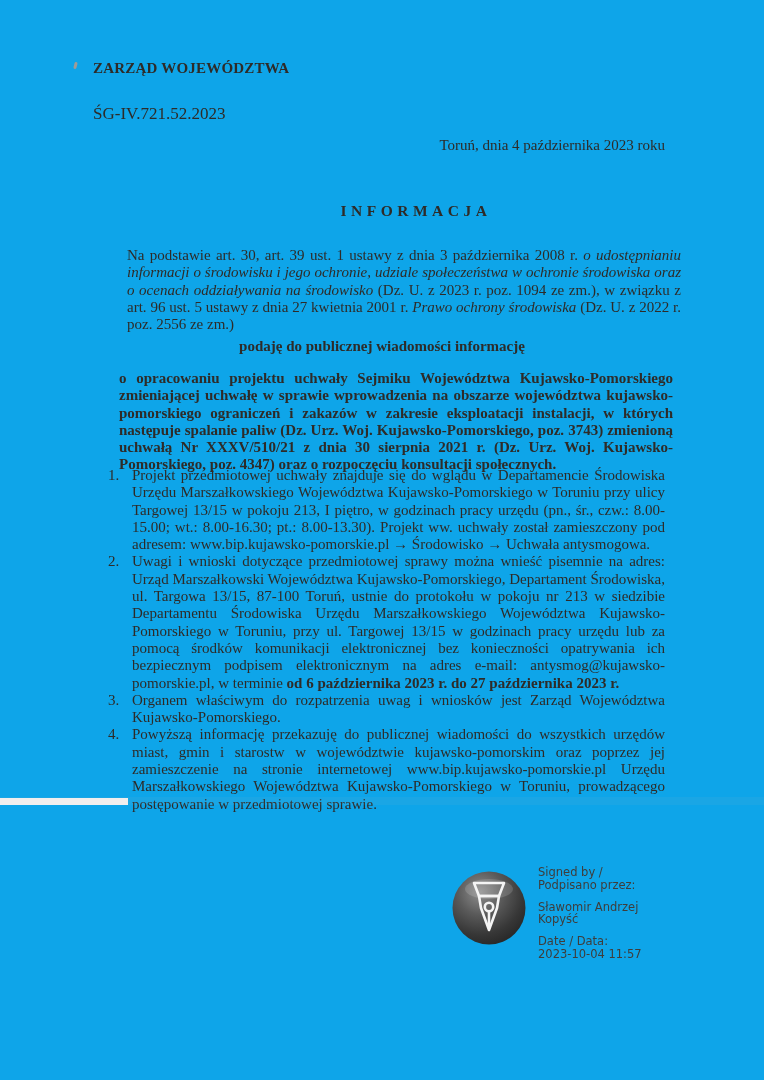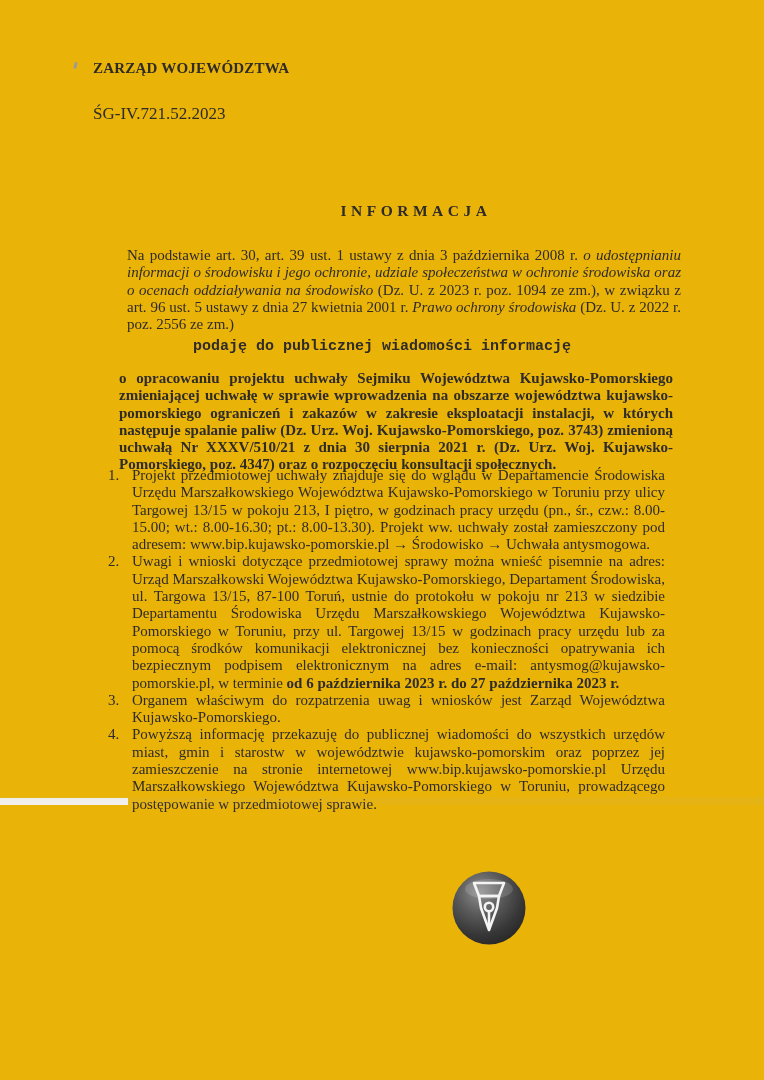--- a/index.html
+++ b/index.html
@@ -1,26 +1,26 @@
 <!DOCTYPE html>
 <html lang="pl"><head>
 <meta charset="utf-8">
 <style>
   html,body{margin:0;padding:0;background:#ffffff;}
   .page{
-    position:relative;width:764px;height:1080px;background:#eab308;
+    position:relative;width:764px;height:1080px;background:#0ea5e9;
     font-family:"Liberation Serif", serif;color:#2e2b28;overflow:hidden;
   }
   .sender{position:absolute;left:93px;top:60px;font-weight:bold;font-size:15px;line-height:17.5px;letter-spacing:0.2px;}
   .refno{position:absolute;left:93px;top:104px;font-size:17px;}
   .dateline{position:absolute;right:99px;top:137px;font-size:15px;}
   .doc-title{position:absolute;left:0;width:100%;top:202px;text-align:center;font-weight:bold;font-size:15.5px;letter-spacing:4.5px;padding-left:34px;}
   .legal{position:absolute;left:111px;top:231px;width:554px;margin:16px;font-size:15px;line-height:17.3px;text-align:justify;}
   .it{font-style:italic;}
-  .announce{position:absolute;left:0;width:100%;top:338px;text-align:center;font-weight:bold;font-size:15px;font-family:Liberation Mono, monospace;}
+  .announce{position:absolute;left:0;width:100%;top:338px;text-align:center;font-weight:bold;font-size:15px;}
   .subject{position:absolute;left:111px;top:362px;width:554px;margin:8px;font-weight:bold;font-size:15px;line-height:17.3px;text-align:justify;}
   .list{position:absolute;left:108px;top:467px;width:557px;font-size:15px;line-height:17.3px;}
   .li{display:flex;}
   .num{flex:0 0 24px;width:24px;}
   .li .itxt{flex:1;text-align:justify;}
   .sig{position:absolute;left:451px;top:866px;display:flex;align-items:flex-start;}
   .sig-icon{width:76px;height:76px;margin-top:4px;}
   .sig-text{margin-left:11px;font-family:"DejaVu Sans", sans-serif;font-size:11.5px;line-height:12.8px;color:#3f3d3b;}
   .stanza{margin-bottom:9px;}
   .stanza:last-child{margin-bottom:0;}
@@ -34,20 +34,21 @@
 <div class="page">
 
   <div class="speck"></div>
 
   <div class="sender">
     <div>ZARZĄD WOJEWÓDZTWA</div>
   </div>
 
   <div class="refno">ŚG-IV.721.52.2023</div>
 
+  <div class="dateline">Toruń, dnia 4 października 2023 roku</div>
 
   <div class="doc-title">INFORMACJA</div>
 
   <p class="legal"><span>Na podstawie art. 30, art. 39 ust. 1 ustawy z dnia 3 października 2008 r. </span><span class="it">o udostępnianiu informacji o środowisku i jego ochronie, udziale społeczeństwa w ochronie środowiska oraz o ocenach oddziaływania na środowisko</span><span> (Dz. U. z 2023 r. poz. 1094 ze zm.), w związku z art. 96 ust. 5 ustawy z dnia 27 kwietnia 2001 r. </span><span class="it">Prawo ochrony środowiska</span><span> (Dz. U. z 2022 r. poz. 2556 ze zm.)</span></p>
 
   <div class="announce">podaję do publicznej wiadomości informację</div>
 
   <p class="subject">o opracowaniu projektu uchwały Sejmiku Województwa Kujawsko-Pomorskiego zmieniającej uchwałę w sprawie wprowadzenia na obszarze województwa kujawsko-pomorskiego ograniczeń i zakazów w zakresie eksploatacji instalacji, w których następuje spalanie paliw (Dz. Urz. Woj. Kujawsko-Pomorskiego, poz. 3743) zmienioną uchwałą Nr XXXV/510/21 z dnia 30 sierpnia 2021 r. (Dz. Urz. Woj. Kujawsko-Pomorskiego, poz. 4347) oraz o rozpoczęciu konsultacji społecznych.</p>
 
   <div class="list">
@@ -84,15 +85,29 @@
       </defs>
       <circle cx="38" cy="38" r="36.5" fill="url(#nibg)"></circle>
       <ellipse cx="38" cy="19" rx="24" ry="10" fill="#ffffff" opacity="0.15"></ellipse>
       <g fill="none" stroke="#f4f4f4" stroke-width="2.6" stroke-linejoin="round" stroke-linecap="round">
         <polygon points="23,13 53,13 48,26 28,26"></polygon>
         <polygon points="28,26 48,26 46,38 38,60 30,38"></polygon>
         <circle cx="38" cy="37" r="4.2"></circle>
         <line x1="38" y1="41.5" x2="38" y2="56.5"></line>
       </g>
     </svg>
+    <div class="sig-text">
+      <div class="stanza">
+        <div>Signed by /</div>
+        <div>Podpisano przez:</div>
+      </div>
+      <div class="stanza">
+        <div>Sławomir Andrzej</div>
+        <div>Kopyść</div>
+      </div>
+      <div class="stanza">
+        <div>Date / Data:</div>
+        <div>2023-10-04 11:57</div>
+      </div>
+    </div>
   </div>
 
 </div>
 
 </body></html>

